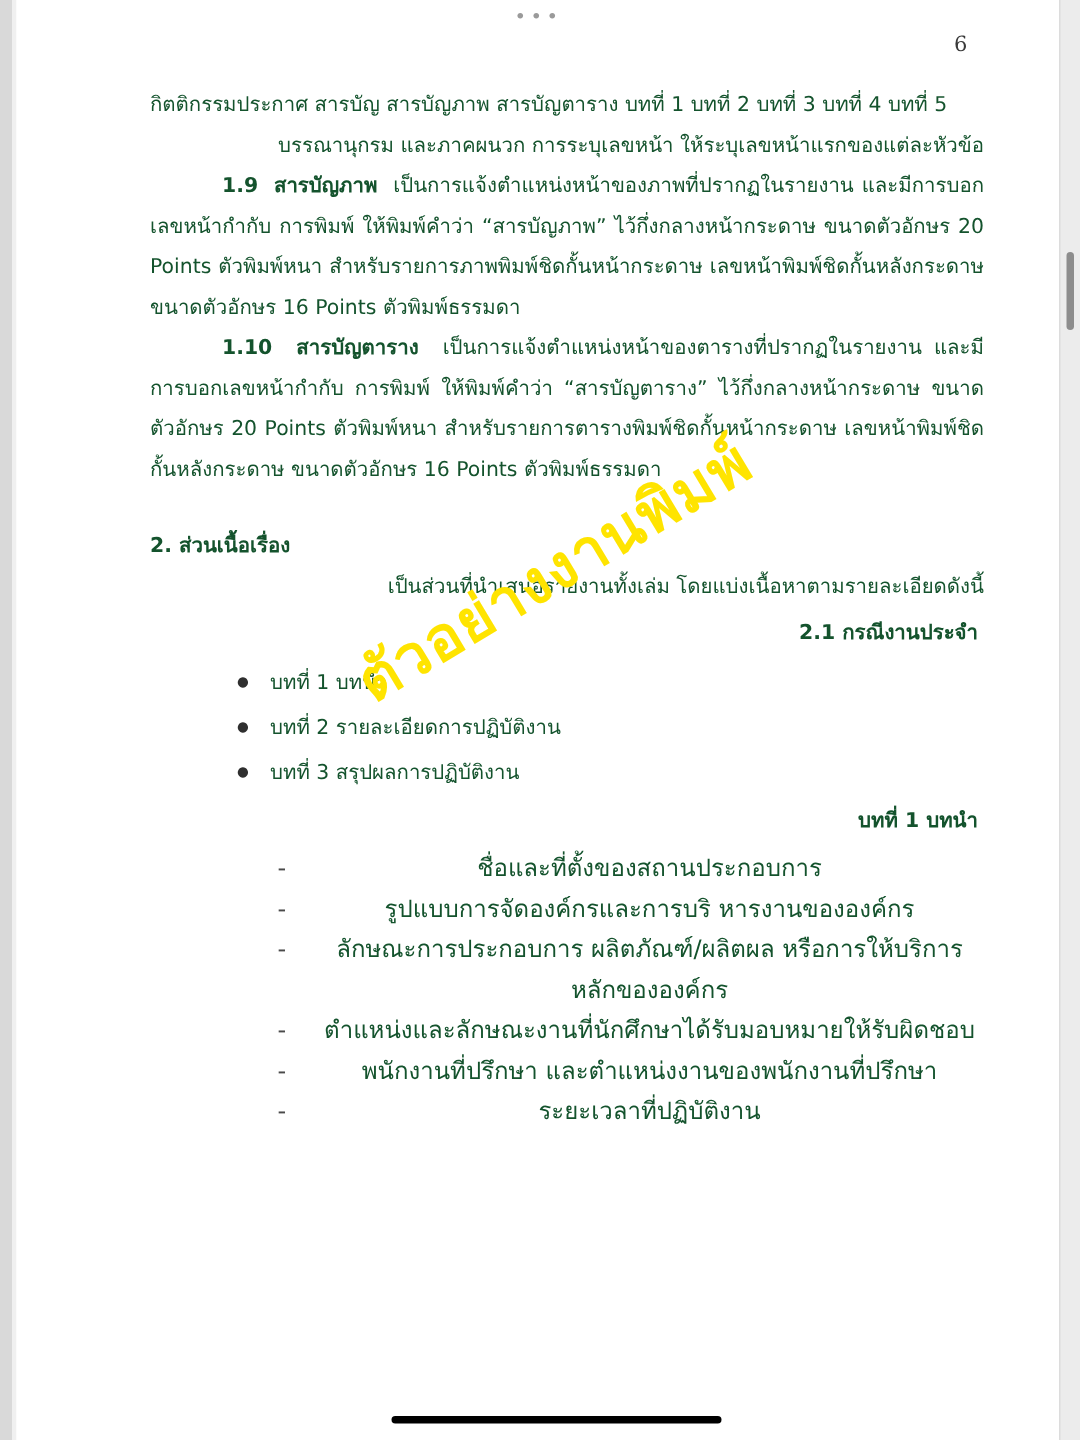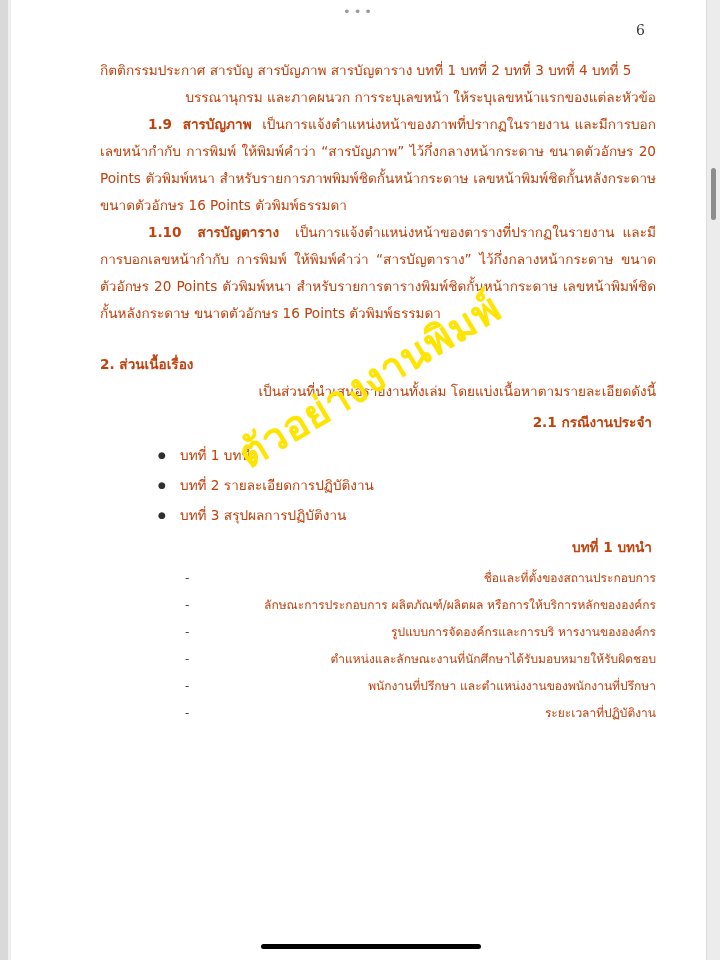--- a/index.html
+++ b/index.html
@@ -79,21 +79,21 @@
     color: #3a3a3a;
     font-family: "DejaVu Serif", "Liberation Serif", serif;
   }
 
   
   .body-text {
     position: absolute;
     left: 89px;
     top: 57px;
     width: 556px;
-    color: #c2410c;
+    color: #14532d;
     font-size: 13.6px;
     line-height: 27px;
   }
 
   .para {
     margin: 0;
     text-align: right;
   }
   .para.justify {
     text-align: justify;
@@ -140,22 +140,22 @@
   }
 
   ul.dashes {
     list-style: none;
     margin: 0;
     padding: 0 0 0 110px;
   }
   ul.dashes li {
     position: relative;
     line-height: 27px;
-    font-size: 12px;
-    text-align: right;
+    font-size: 16px;
+    text-align: center;
   }
   ul.dashes li::before {
     content: "-";
     position: absolute;
     left: -25px;
     top: 0;
     line-height: 27px;
     color: #4a4a4a;
   }
   ul.dashes li.wrap {
@@ -224,22 +224,22 @@
         <li>บทที่ 1  บทนำ</li>
         <li>บทที่ 2  รายละเอียดการปฏิบัติงาน</li>
         <li>บทที่ 3  สรุปผลการปฏิบัติงาน</li>
       </ul>
 
       <p class="head-sub">บทที่ 1  บทนำ</p>
 
 
       <ul class="dashes">
         <li>ชื่อและที่ตั้งของสถานประกอบการ</li>
+        <li>รูปแบบการจัดองค์กรและการบริ หารงานขององค์กร</li>
         <li>ลักษณะการประกอบการ ผลิตภัณฑ์/ผลิตผล หรือการให้บริการหลักขององค์กร</li>
-        <li>รูปแบบการจัดองค์กรและการบริ หารงานขององค์กร</li>
         <li>ตำแหน่งและลักษณะงานที่นักศึกษาได้รับมอบหมายให้รับผิดชอบ</li>
         <li>พนักงานที่ปรึกษา และตำแหน่งงานของพนักงานที่ปรึกษา</li>
         <li>ระยะเวลาที่ปฏิบัติงาน</li>
       </ul>
 
     </div>
 
     <div class="watermark">ตัวอย่างงานพิมพ์</div>
 
     <div class="home-indicator"></div>

